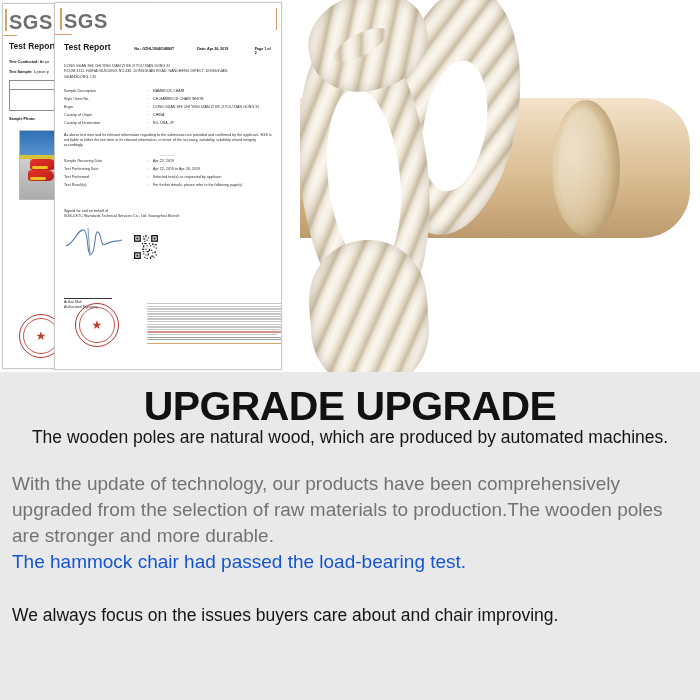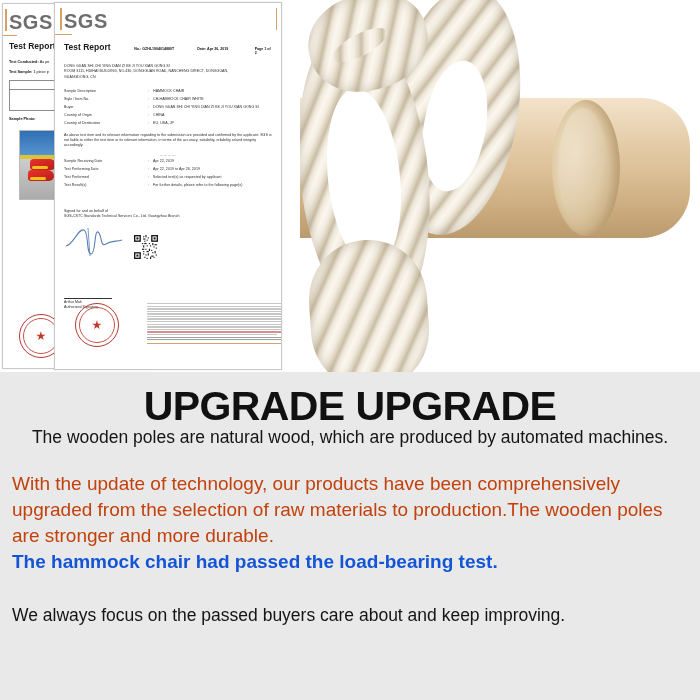--- a/index.html
+++ b/index.html
@@ -173,25 +173,25 @@
   .headline {
     text-align: center; font-weight: 700; color: #111;
     font-size: 41px; letter-spacing: -0.6px; line-height: 1;
     padding-top: 14px;
   }
   .lead {
     font-size: 17.5px; color: #151515; text-align: center;
     padding: 0 6px;
   }
   .para {
-    font-size: 19px; color: #c2410c; line-height: 1.36;
+    font-size: 19px; color: #737373; line-height: 1.36;
     margin-top: 23px; padding-left: 12px; padding-right: 18px;
   }
   .highlight {
-    font-size: 19px; font-weight: 700; line-height: 1.34;
+    font-size: 19px; font-weight: 400; line-height: 1.34;
     padding-left: 12px; margin-top: 1px;
   }
   .closing {
     font-size: 17.5px; color: #151515; padding-left: 12px; margin-top: 30px;
   }
 </style>
 </head>
 <body>
 
 <div class="page">
@@ -420,16 +420,16 @@
         <div class="nano member">Member of the SGS Group (SGS SA)</div>
       </div>
     </div>
   </div>
 
   <div class="panel" style="background: rgb(233, 233, 233);">
     <h1 class="headline">UPGRADE UPGRADE</h1>
     <p class="lead">The wooden poles are natural wood, which are produced by automated machines.</p>
     <p class="para">With the update of technology, our products have been comprehensively upgraded from the selection of raw materials to production.The wooden poles are stronger and more durable.</p>
     <p class="highlight" style="color: rgb(19, 85, 214);">The hammock chair had passed the load-bearing test.</p>
-    <p class="closing">We always focus on the passed buyers care about and keep improving.</p>
+    <p class="closing">We always focus on the issues buyers care about and chair improving.</p>
   </div>
 
 </div>
 
 </body></html>

